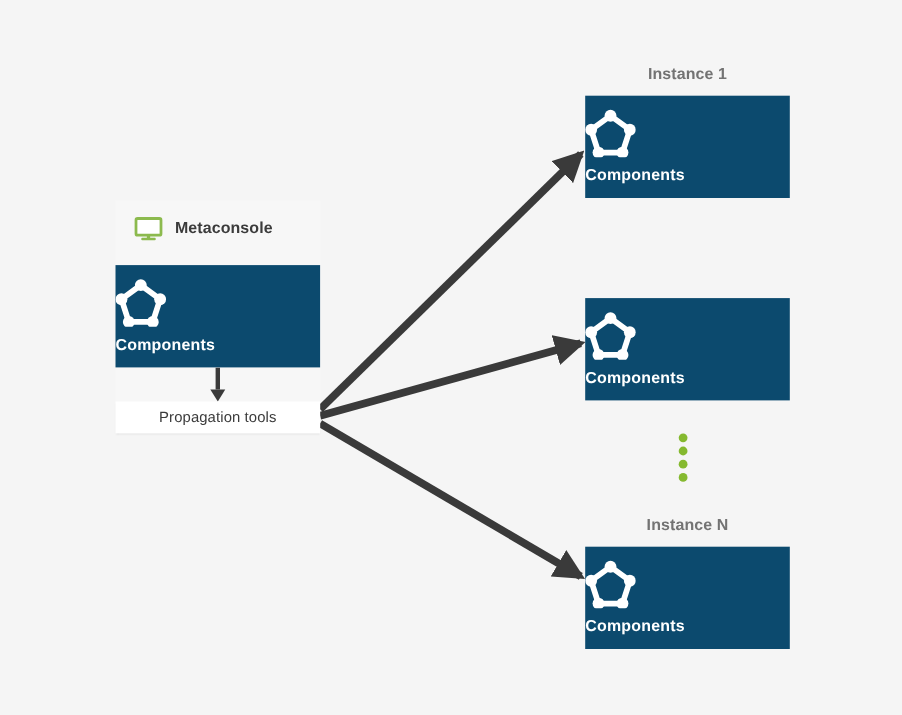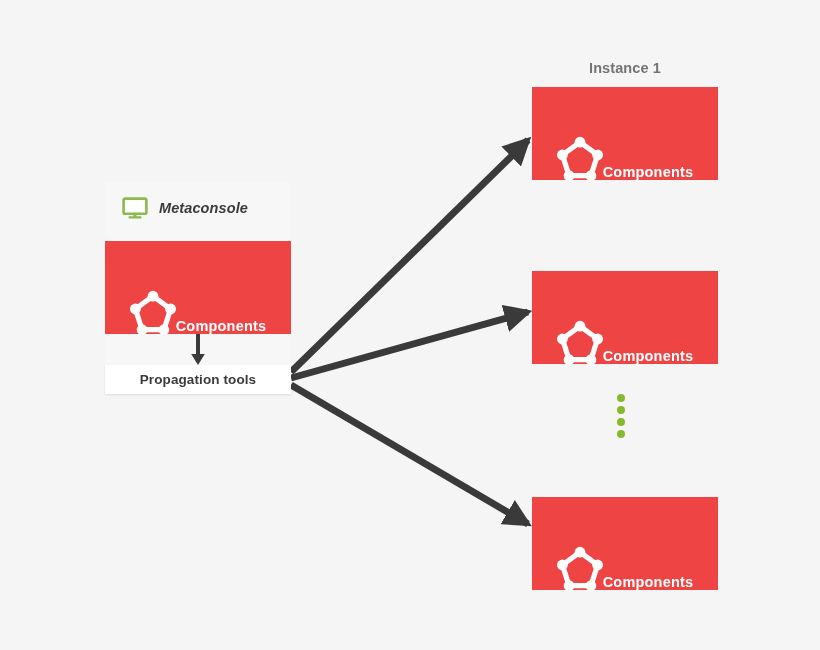--- a/index.html
+++ b/index.html
@@ -43,36 +43,36 @@
     position: absolute;
     left: 105px;
     top: 190px;
     width: 186px;
     height: 36px;
     display: flex;
     align-items: center;
     gap: 11px;
     padding-left: 17px;
     box-sizing: border-box;
-    font-style: italic;
   }
   #metaconsole-title {
     font-size: 14.5px;
     font-weight: bold;
     color: #3b3b3b;
     letter-spacing: .1px;
     white-space: nowrap;
   }
 
   
   .component-card {
     position: absolute;
-    background: #ef4444;
-    display: flex;
-    align-items: flex-end;
+    background: #0c4a6e;
+    display: flex;
+    flex-direction: column;
+    align-items: flex-start;
     justify-content: center;
   }
   .component-card .card-label {
     color: #ffffff;
     font-size: 14.5px;
     font-weight: bold;
     letter-spacing: .2px;
     margin-top: 9px;
   }
 
@@ -93,21 +93,21 @@
     width: 186px;
     height: 29px;
     background: #ffffff;
     display: flex;
     align-items: center;
     justify-content: center;
     box-shadow: 0 1px 2px rgba(0,0,0,.10);
   }
   #propagation-label {
     font-size: 13.5px;
-    font-weight: bold;
+    font-weight: normal;
     color: #3b3b3b;
     letter-spacing: .1px;
   }
 
   
   .instance-title {
     position: absolute;
     width: 186px;
     text-align: center;
     font-size: 14.5px;
@@ -218,20 +218,21 @@
     <span class="card-label">Components</span>
   </div>
 
   <div class="abs" id="ellipsis-dots">
     <span class="dot"></span>
     <span class="dot"></span>
     <span class="dot"></span>
     <span class="dot"></span>
   </div>
 
+  <div class="instance-title" id="instN-title">Instance N</div>
   <div class="component-card" id="instN-card">
     <span style="line-height:0;">
       <svg width="46" height="44" viewBox="0 0 46 44">
         <path d="M23 6.2 L40.6 19.0 L33.9 39.7 L12.1 39.7 L5.4 19.0 Z" fill="none" stroke="#ffffff" stroke-width="5.2" stroke-linejoin="round"></path>
         <circle cx="23" cy="6.2" r="5.4" fill="#ffffff"></circle>
         <circle cx="40.6" cy="19.0" r="5.4" fill="#ffffff"></circle>
         <circle cx="33.9" cy="39.7" r="5.4" fill="#ffffff"></circle>
         <circle cx="12.1" cy="39.7" r="5.4" fill="#ffffff"></circle>
         <circle cx="5.4" cy="19.0" r="5.4" fill="#ffffff"></circle>
       </svg>

